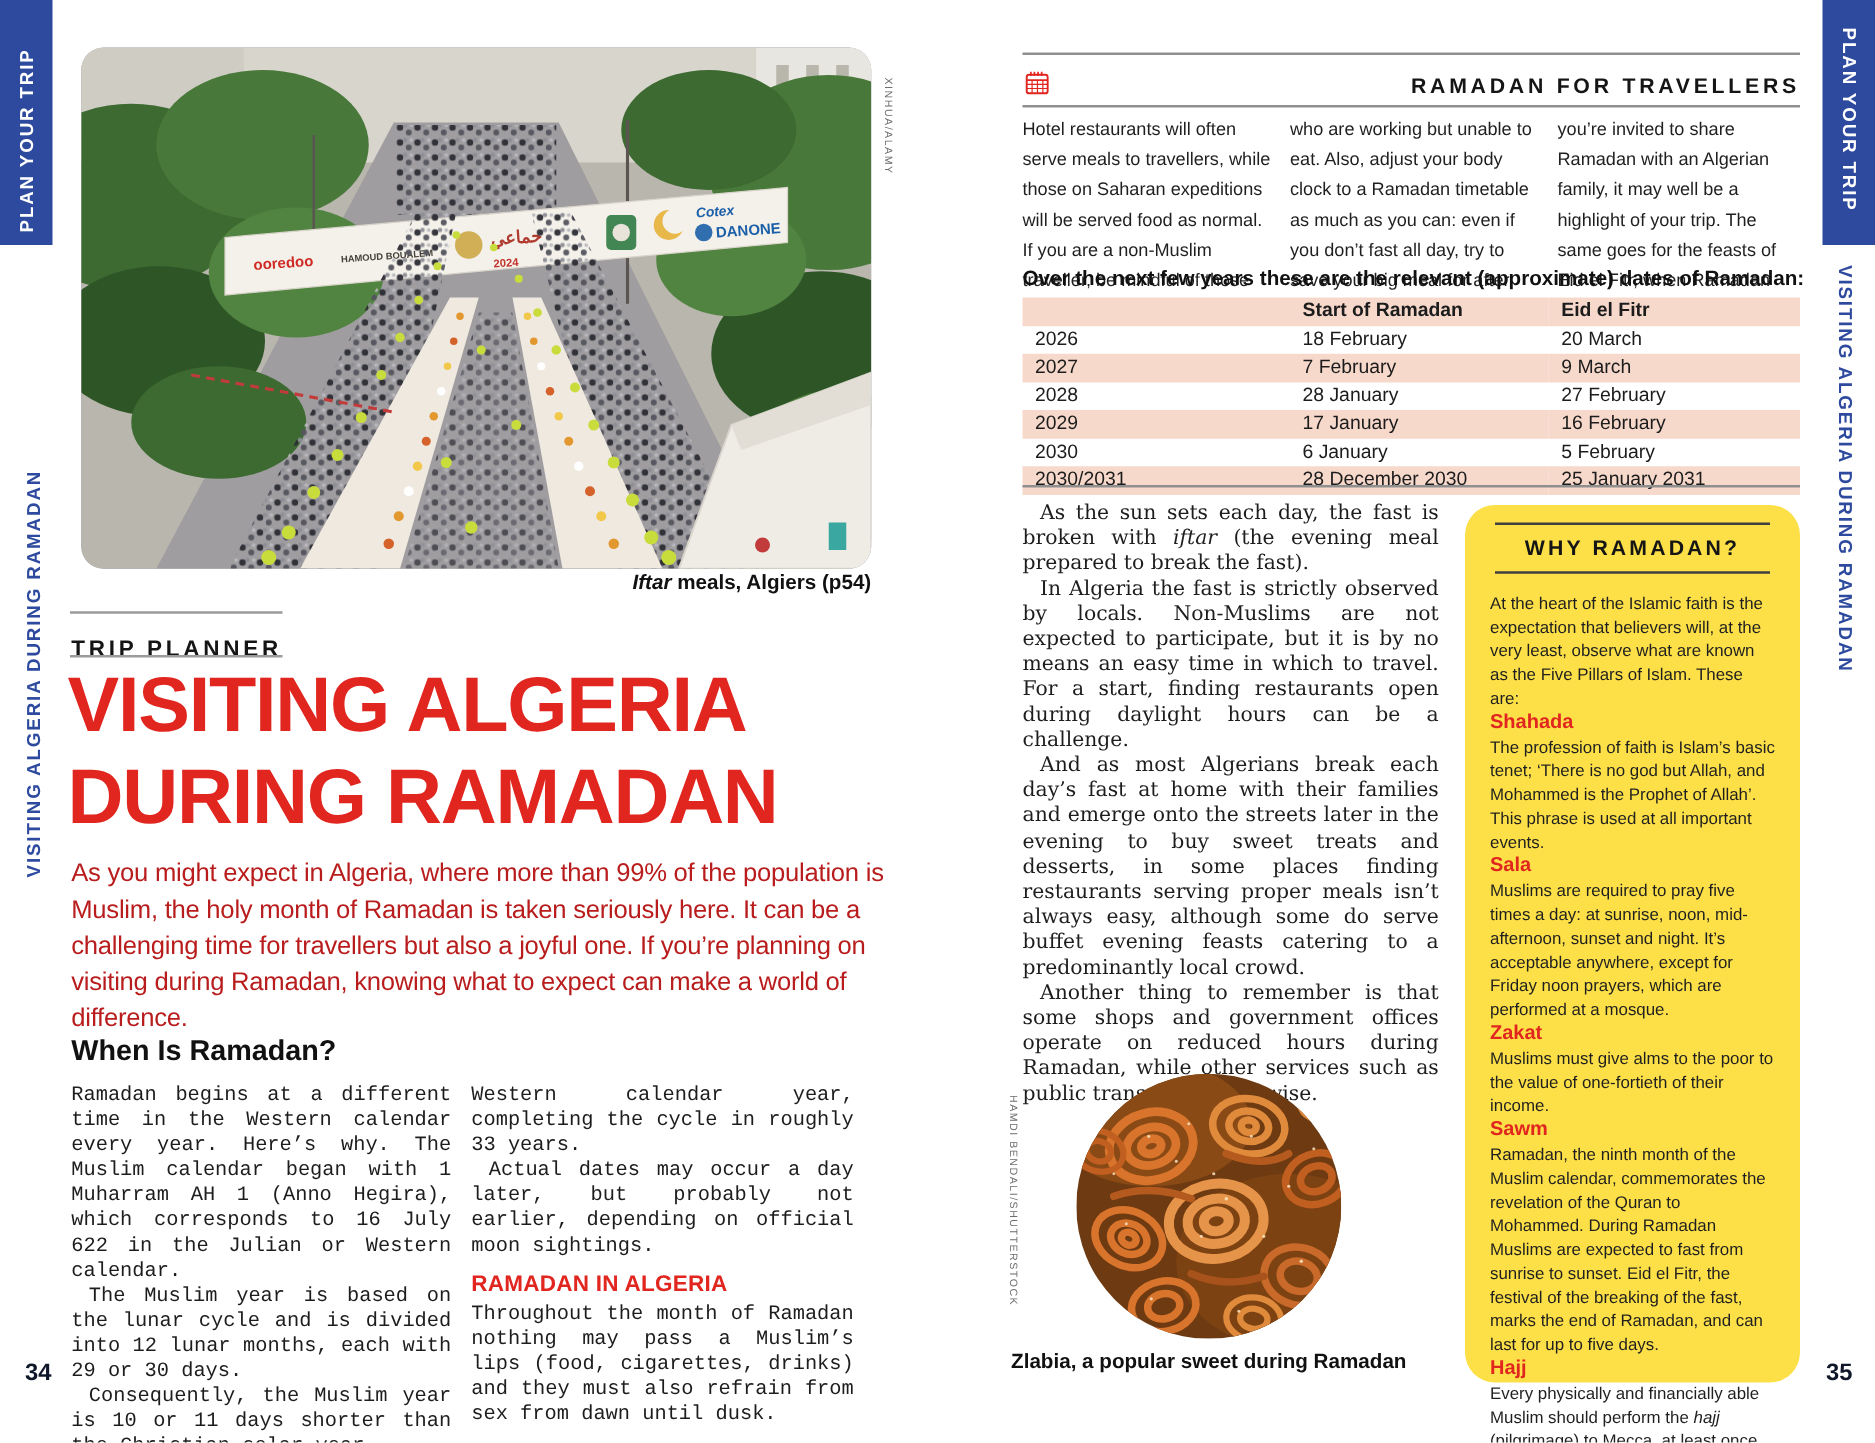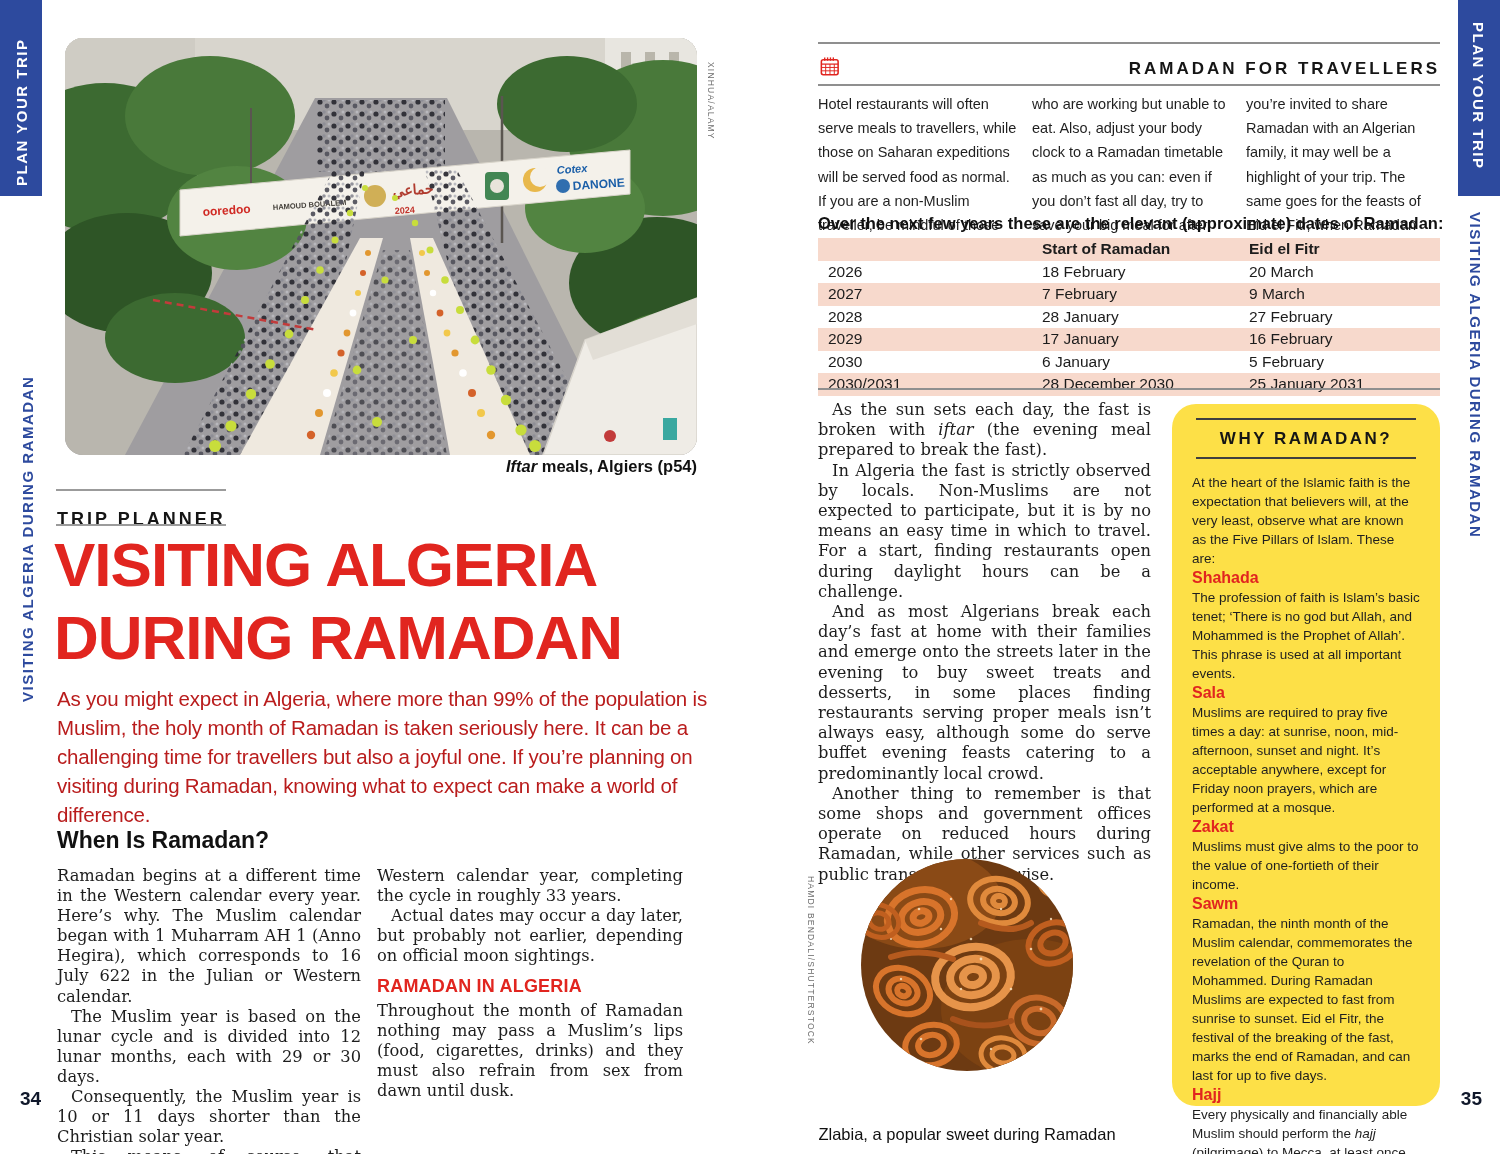--- a/index.html
+++ b/index.html
@@ -20,21 +20,21 @@
   .photo svg{display:block;width:100%;height:100%;}
   .credit{position:absolute;white-space:nowrap;font-size:8.5px;letter-spacing:1.2px;color:#6d6d6d;font-weight:400;}
   .photocap{position:absolute;left:297px;top:457px;width:400px;text-align:right;font-size:16.5px;font-weight:700;color:#111;}
   .photocap i{font-style:italic;}
   .krule{position:absolute;left:56px;width:170px;height:2px;background:#9b9b9b;}
   .kicker{position:absolute;left:57px;top:497px;font-size:18px;font-weight:800;letter-spacing:3px;color:#151515;margin-top:12px;}
   .bigtitle{position:absolute;left:54px;top:528px;font-size:62px;line-height:73px;font-weight:800;letter-spacing:-1px;color:#e1251f;width:720px;}
   .intro{position:absolute;left:57px;top:684px;width:655px;font-size:20.5px;line-height:29px;letter-spacing:-0.2px;color:#b91c1c;font-weight:400;}
   .h-when{position:absolute;left:57px;top:827px;font-size:23px;font-weight:700;color:#111;}
   .serifcol{position:absolute;top:866px;font-family:"DejaVu Serif","Liberation Serif",serif;font-size:16.3px;line-height:20.1px;text-align:justify;color:#1d1d1d;}
-  .serifcol p{margin:0;}
+  .serifcol p{margin:0;font-family:Liberation Mono, monospace;}
   .serifcol p.ind{text-indent:14px;}
   .redsub{font-size:18px;font-weight:800;color:#e1251f;font-family:"Liberation Sans",sans-serif;margin:10px 0 4px 0;letter-spacing:0.2px;}
   
   .rrule{position:absolute;left:818px;width:622px;height:1.5px;background:#8f8f8f;}
   .tbhead{position:absolute;left:818px;top:55px;width:622px;display:flex;align-items:center;justify-content:space-between;gap:12px;}
   .tbhead .lbl{font-size:17px;font-weight:800;letter-spacing:3px;color:#151515;}
   .tcol{position:absolute;top:92px;font-size:14.5px;line-height:24.2px;color:#1f1f1f;}
   .tintro{position:absolute;left:818px;top:214px;width:640px;font-size:16.5px;font-weight:700;color:#111;}
   .dtable{position:absolute;left:818px;top:238px;width:622px;border-collapse:collapse;font-size:15.5px;color:#1c1c1c;table-layout:fixed;}
   .dtable td,.dtable th{padding:1px 10px 1px 10px;height:20.5px;text-align:left;font-weight:400;vertical-align:middle;}
@@ -44,21 +44,21 @@
   .rbody p{margin:0;text-indent:14px;}
   .rbody i{font-style:italic;}
   .whybox{position:absolute;left:1172px;top:404px;width:268px;height:702px;background:#fde047;border-radius:24px;padding:14px 20px;box-sizing:border-box;}
   .whyrule{height:2px;background:#3f3f3f;margin:0 4px;}
   .whytitle{text-align:center;font-size:17px;font-weight:800;letter-spacing:2.5px;color:#151515;padding:9px 0 8px 0;}
   .whytext{margin-top:14px;font-size:13.5px;line-height:19px;color:#1f1f1f;}
   .whyhead{font-size:16px;font-weight:700;color:#e1251f;line-height:20px;}
   .whytext i{font-style:italic;}
   .zlcircle{position:absolute;left:861px;top:859px;width:212px;height:212px;border-radius:50%;overflow:hidden;}
   .zlcircle svg{display:block;width:100%;height:100%;}
-  .zlcap{position:absolute;left:737px;top:1080px;width:460px;text-align:center;font-size:16.5px;font-weight:400;color:#111;margin-top:45px;}
+  .zlcap{position:absolute;left:737px;top:1080px;width:460px;text-align:center;font-size:16.5px;font-weight:700;color:#111;}
 </style>
 </head>
 <body>
 
 <div class="tabbox" style="left:0;"></div>
 <span class="vtext rotccw tabtext" style="left:13px;top:186px;">PLAN YOUR TRIP</span>
 <span class="vtext rotccw chaptext" style="left:19px;top:702px;">VISITING ALGERIA DURING RAMADAN</span>
 <span class="pagenum" style="left:20px;top:1088px;">34</span>
 
 <div class="tabbox" style="left:1458px;"></div>

